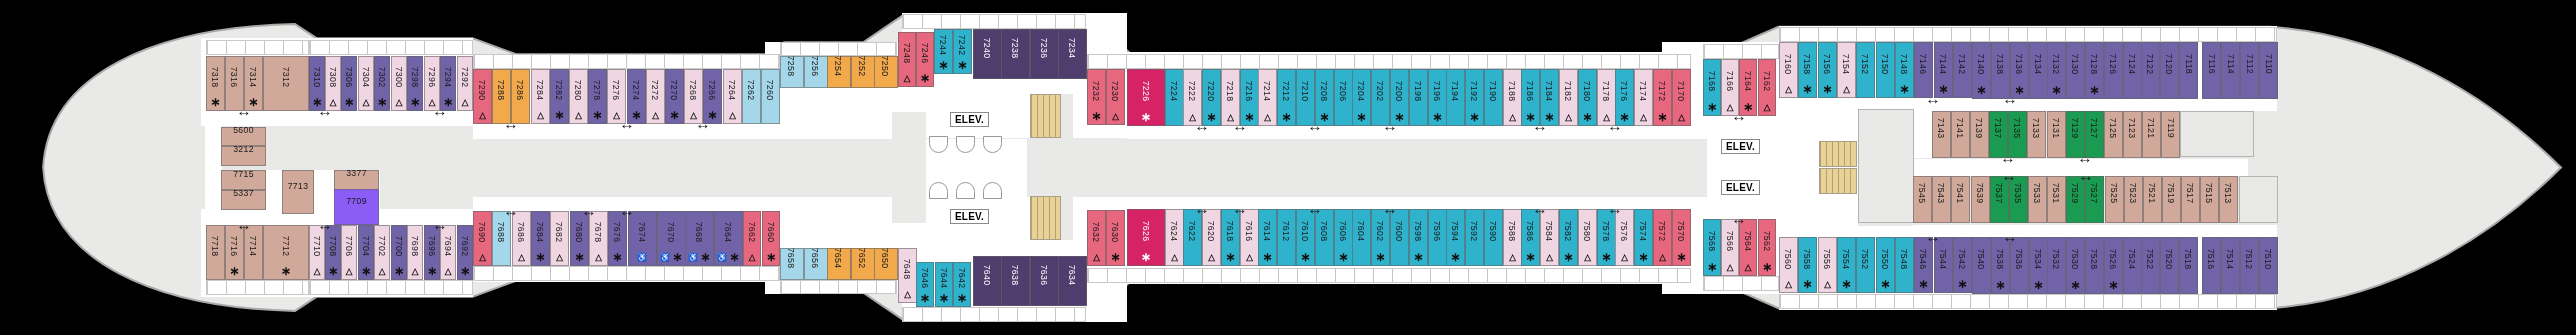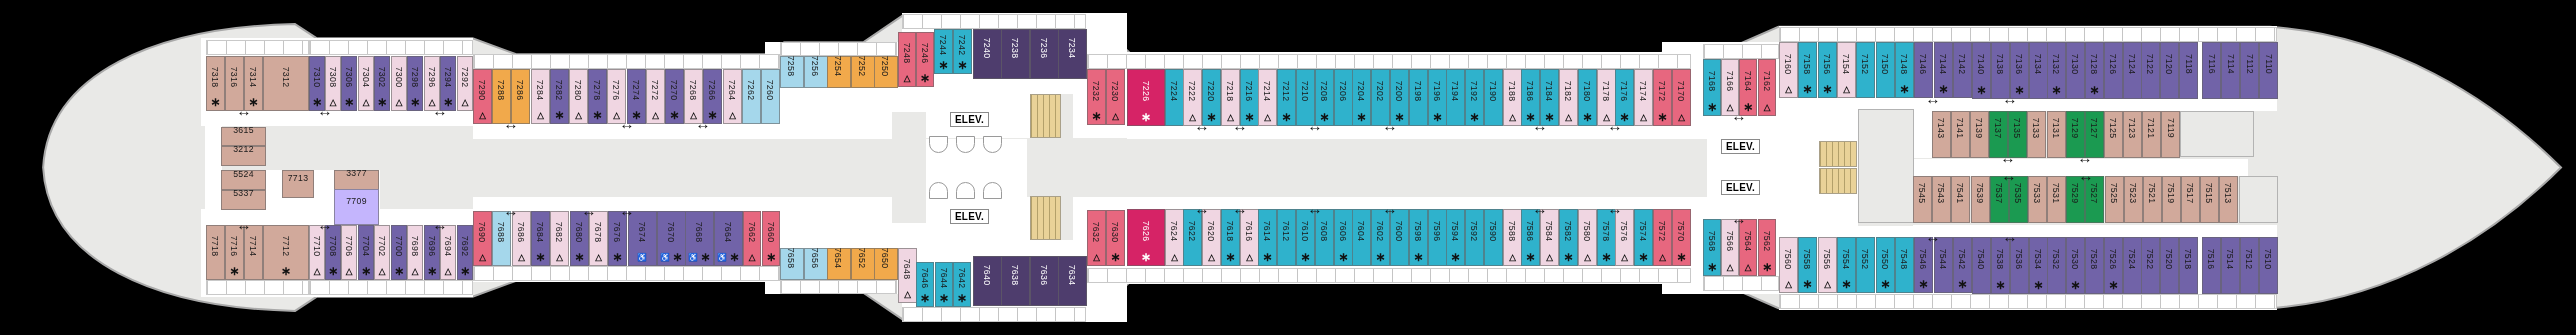--- a/index.html
+++ b/index.html
@@ -1795,55 +1795,55 @@
       <div class="mk"></div>
     </div>
     <div class="cab v" style="left: 2219px; top: 176px; width: 19px; height: 47px; background: rgb(209, 169, 155);">
       <div class="nw">
         <span class="num">7513</span>
       </div>
       <div class="mk"></div>
     </div>
     <div class="cab" style="left: 221px; top: 127px; width: 45px; height: 19px; background: rgb(209, 169, 155);">
       <div class="nw">
-        <span class="num">3615</span>
+        <span class="num">5600</span>
       </div>
       <div class="mk"></div>
     </div>
     <div class="cab" style="left: 221px; top: 146px; width: 45px; height: 19.5px; background: rgb(209, 169, 155);">
       <div class="nw">
         <span class="num">3212</span>
       </div>
       <div class="mk"></div>
     </div>
     <div class="cab" style="left: 221px; top: 170px; width: 45px; height: 20px; background: rgb(209, 169, 155);">
       <div class="nw">
-        <span class="num">5524</span>
+        <span class="num">7715</span>
       </div>
       <div class="mk"></div>
     </div>
     <div class="cab" style="left: 221px; top: 190px; width: 45px; height: 19.5px; background: rgb(209, 169, 155);">
       <div class="nw">
         <span class="num">5337</span>
       </div>
       <div class="mk"></div>
     </div>
-    <div class="cab" style="left: 282px; top: 170px; width: 32px; height: 28px; background: rgb(209, 169, 155);">
+    <div class="cab" style="left: 282px; top: 170px; width: 32px; height: 44px; background: rgb(209, 169, 155);">
       <div class="nw">
         <span class="num">7713</span>
       </div>
       <div class="mk"></div>
     </div>
     <div class="cab" style="left: 334px; top: 170px; width: 45px; height: 19.5px; background: rgb(209, 169, 155);">
       <div class="nw">
         <span class="num">3377</span>
       </div>
       <div class="mk"></div>
     </div>
-    <div class="cab" style="left: 334px; top: 189px; width: 45px; height: 36px; background: #c4b5fd;">
+    <div class="cab" style="left: 334px; top: 189px; width: 45px; height: 36px; background: #8b5cf6;">
       <div class="nw">
         <span class="num">7709</span>
       </div>
       <div class="mk"></div>
     </div>
     <div class="arrow" style="left: 244px; top: 111px;">↔</div>
     <div class="arrow" style="left: 325px; top: 111px;">↔</div>
     <div class="arrow" style="left: 440px; top: 111px;">↔</div>
     <div class="arrow" style="left: 511px; top: 124px;">↔</div>
     <div class="arrow" style="left: 627px; top: 124px;">↔</div>

